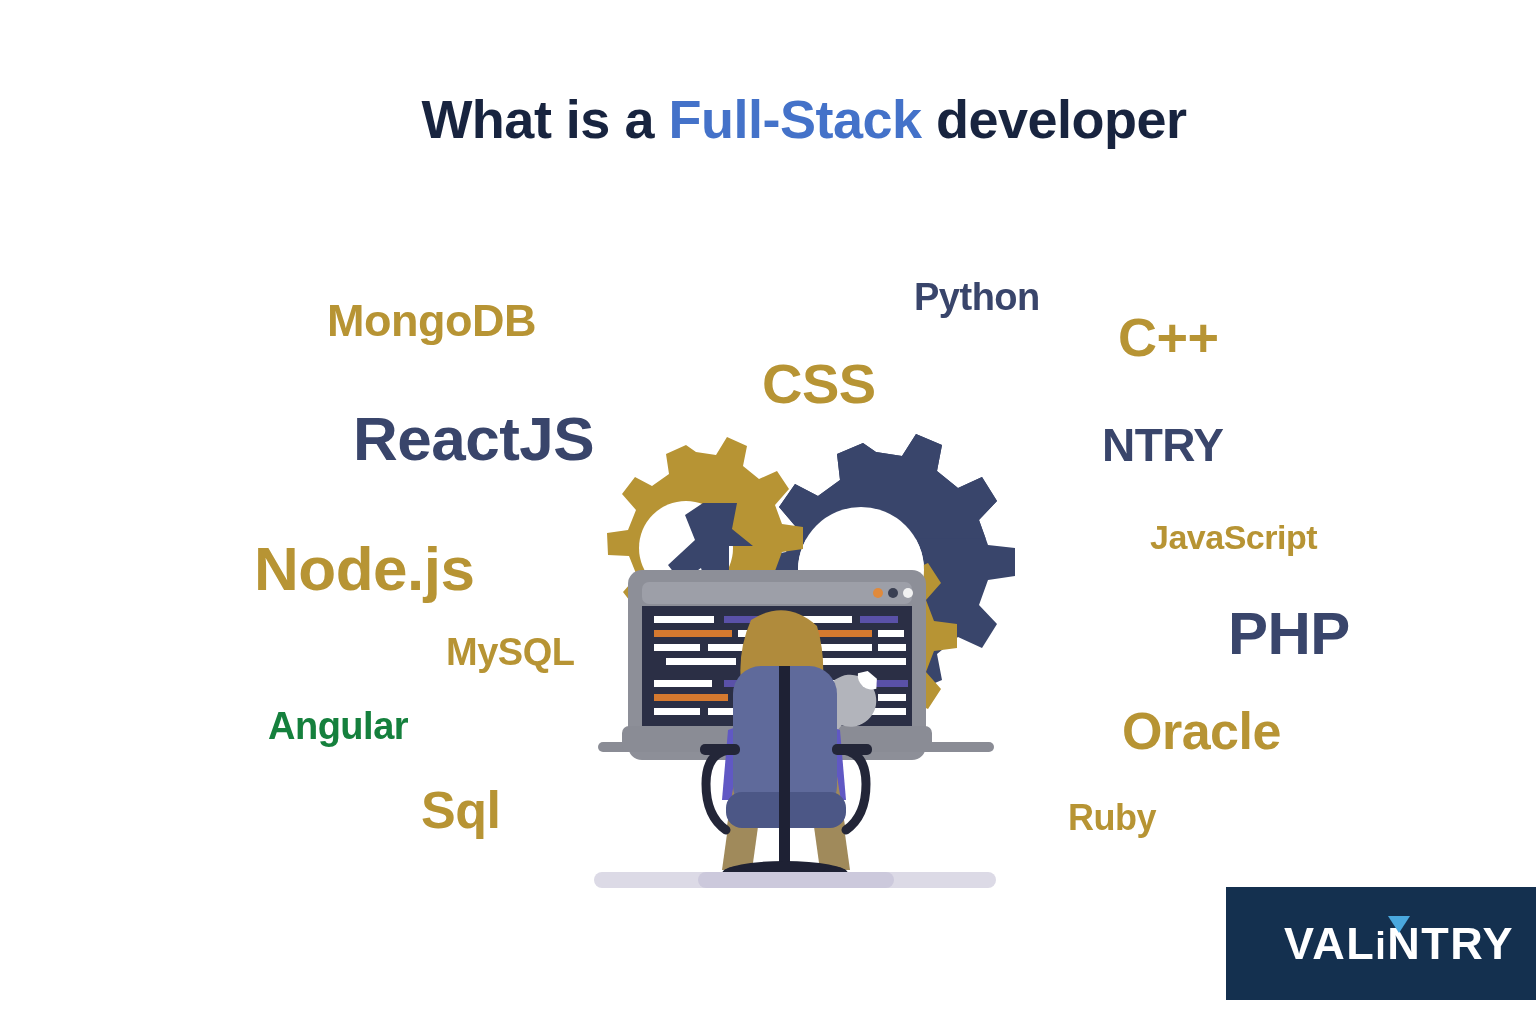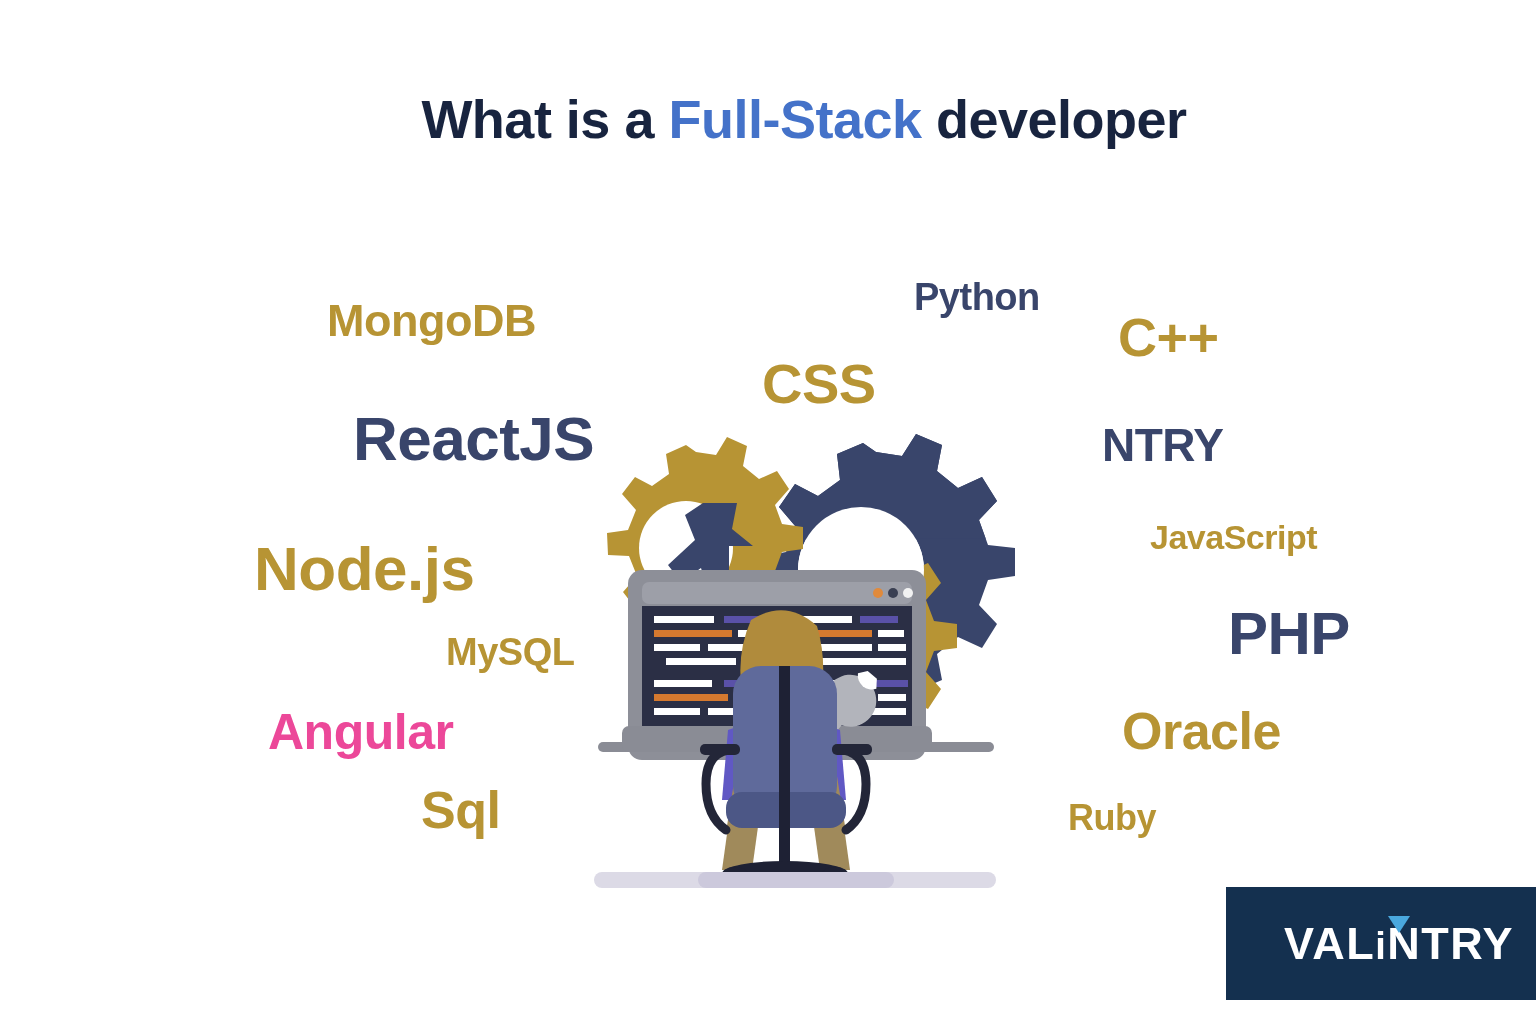--- a/index.html
+++ b/index.html
@@ -108,21 +108,21 @@
   <div class="tech-word gold" style="left: 291px; top: 298px; font-size: 45px; color: rgb(183, 148, 52);">MongoDB</div>
   <div class="tech-word navy" style="left: 878px; top: 278px; font-size: 38px; color: rgb(57, 69, 107);">Python</div>
   <div class="tech-word gold" style="left: 1082px; top: 310px; font-size: 54px; color: rgb(183, 148, 52);">C++</div>
   <div class="tech-word gold" style="left: 726px; top: 356px; font-size: 56px; color: rgb(183, 148, 52);">CSS</div>
   <div class="tech-word navy" style="left: 317px; top: 408px; font-size: 62px; color: rgb(57, 69, 107);">ReactJS</div>
   <div class="tech-word navy" style="left: 1066px; top: 422px; font-size: 46px; color: rgb(57, 69, 107);">NTRY</div>
   <div class="tech-word gold" style="left: 218px; top: 538px; font-size: 62px; color: rgb(183, 148, 52);">Node.js</div>
   <div class="tech-word gold" style="left: 1114px; top: 520px; font-size: 34px; color: rgb(183, 148, 52);">JavaScript</div>
   <div class="tech-word gold" style="left: 410px; top: 633px; font-size: 38px; color: rgb(183, 148, 52);">MySQL</div>
   <div class="tech-word navy" style="left: 1192px; top: 604px; font-size: 60px; color: rgb(57, 69, 107);">PHP</div>
-  <div class="tech-word navy" style="left: 232px; top: 707px; font-size: 50px; color: #ec4899;">Angular</div>
+  <div class="tech-word navy" style="left: 232px; top: 707px; font-size: 38px; color: #15803d;">Angular</div>
   <div class="tech-word gold" style="left: 1086px; top: 705px; font-size: 52px; color: rgb(183, 148, 52);">Oracle</div>
   <div class="tech-word gold" style="left: 385px; top: 784px; font-size: 52px; color: rgb(183, 148, 52);">Sql</div>
   <div class="tech-word gold" style="left: 1032px; top: 800px; font-size: 36px; color: rgb(183, 148, 52);">Ruby</div>
 
   <svg id="illustration" viewBox="0 0 460 460">
 
     <g>
       <path fill="#39456b" d="
         M300,22
         l26,4 l14,-22 l26,11 l-5,26 l21,17 l24,-11 l15,24 l-18,19 l9,25 l27,3 l0,28 l-27,4 l-9,25 l18,19 l-15,24 l-24,-11 l-21,17 l5,26 l-26,11 l-14,-22 l-26,4 l-12,23 l-26,-11 l3,-26 l-22,-16 l-23,12 l-16,-23 l17,-20 l-10,-25 l-27,-2 l-1,-28 l27,-5 l10,-25 l-17,-20 l16,-23 l23,12 l22,-16 l-3,-26 l26,-11 Z"></path>

